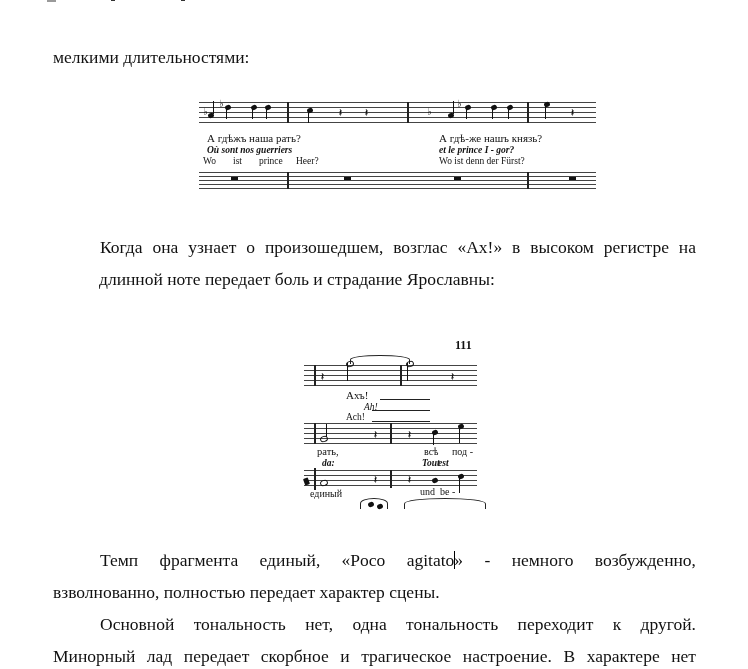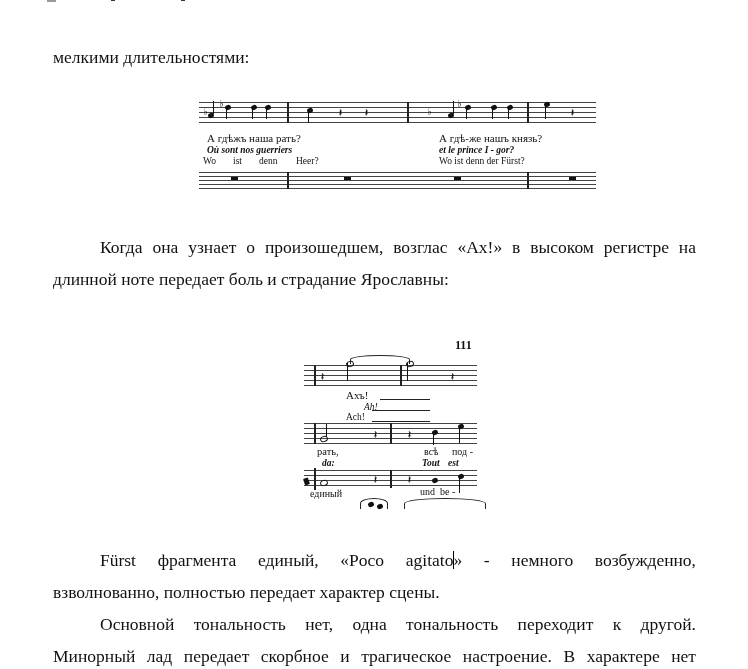--- a/index.html
+++ b/index.html
@@ -86,21 +86,21 @@
     <div class="note" style="left:308px; top:5px;"></div>
     <div class="stem" style="left:309px; top:6px; height:13px;"></div>
     <div class="note" style="left:345px; top:2px;"></div>
     <div class="stem" style="left:346px; top:3px; height:16px;"></div>
     <div class="rest" style="left:372px; top:8px;">𝄽</div>
 
     <div class="lyr" style="left:8px; top:33px; font-size:11px;">А гдѣжъ наша рать?</div>
     <div class="lyr it" style="left:8px; top:45px;">Où sont nos guerriers</div>
     <div class="lyr" style="left:4px; top:56px; font-size:9.5px;">Wo</div>
     <div class="lyr" style="left:34px; top:56px; font-size:9.5px;">ist</div>
-    <div class="lyr" style="left:60px; top:56px; font-size:9.5px;">denn</div>
+    <div class="lyr" style="left:60px; top:56px; font-size:9.5px;">prince</div>
     <div class="lyr" style="left:97px; top:56px; font-size:9.5px;">Heer?</div>
 
     <div class="lyr" style="left:240px; top:33px; font-size:11px;">А гдѣ-же нашъ князь?</div>
     <div class="lyr it" style="left:240px; top:45px;">et le prince I - gor?</div>
     <div class="lyr" style="left:240px; top:56px; font-size:9.5px;">Wo ist denn der Fürst?</div>
 
     <div class="staff" style="top:72px; height:20px;">
       <i style="top:0"></i>
         <i style="top:4px"></i>
         <i style="top:8px"></i>
@@ -111,21 +111,21 @@
     <div class="bar" style="left:328px; top:72px; height:17px;"></div>
     <div class="hrest" style="left:32px; top:77px;"></div>
     <div class="hrest" style="left:145px; top:77px;"></div>
     <div class="hrest" style="left:255px; top:77px;"></div>
     <div class="hrest" style="left:370px; top:77px;"></div>
   </div>
 
   <p class="para" style="top:231px; text-align-last:justify;">
     <span>Когда она узнает о произошедшем, возглас «Ах!» в высоком регистре на</span>
   </p>
-  <p class="para" style="top:263px; text-indent:0;">
+  <p class="para" style="top:263px; text-indent:0;margin-left:46px;">
     <span>длинной ноте передает боль и страдание Ярославны:</span>
   </p>
 
   <div class="score" style="left:304px; top:338px; width:173px; height:168px;">
     <div class="pgnum" style="left:151px; top:0px;">111</div>
 
     <div class="staff" style="top:27px; height:22px;">
       <i style="top:0"></i>
         <i style="top:5px"></i>
         <i style="top:10px"></i>
@@ -165,21 +165,21 @@
     <div class="note" style="left:128px; top:92px;"></div>
     <div class="stem" style="left:129px; top:93px; height:14px;"></div>
     <div class="note" style="left:154px; top:86px;"></div>
     <div class="stem" style="left:155px; top:87px; height:18px;"></div>
 
     <div class="lyr" style="left:13px; top:108px; font-size:10.5px;">рать,</div>
     <div class="lyr it" style="left:18px; top:120px;">da:</div>
     <div class="lyr" style="left:120px; top:108px; font-size:10px;">всѣ</div>
     <div class="lyr" style="left:148px; top:108px; font-size:10px;">под -</div>
     <div class="lyr it" style="left:118px; top:120px;">Tout</div>
-    <div class="lyr it" style="left:144px; top:120px;">est</div>
+    <div class="lyr it" style="left:134px; top:120px;">est</div>
 
     <div class="staff" style="top:132px; height:20px;">
       <i style="top:0"></i>
         <i style="top:5px"></i>
         <i style="top:10px"></i>
         <i style="top:15px"></i>
     </div>
     <div class="bar" style="left:10px; top:130px; height:22px;"></div>
     <div class="bar" style="left:86px; top:132px; height:18px;"></div>
     <div class="note" style="left:0px; top:140px; width:5px; height:7px; border-radius:1px;"></div>
@@ -193,21 +193,21 @@
     <div class="lyr" style="left:6px; top:150px; font-size:10px;">единый</div>
     <div class="lyr" style="left:116px; top:148px; font-size:10px;">und</div>
     <div class="lyr" style="left:136px; top:148px; font-size:10px;">be -</div>
     <div class="slur" style="left:56px; top:160px; width:26px; height:10px;"></div>
     <div class="note" style="left:64px; top:164px;"></div>
     <div class="note" style="left:73px; top:166px;"></div>
     <div class="slur" style="left:100px; top:160px; width:80px; height:10px;"></div>
   </div>
 
   <p class="para" style="top:544px; text-align-last:justify; word-spacing:6px;">
-    <span>Fürst фрагмента единый, «Poco agitato</span><span class="caret"></span><span>» - немного возбужденно,</span>
+    <span>Темп фрагмента единый, «Poco agitato</span><span class="caret"></span><span>» - немного возбужденно,</span>
   </p>
   <p class="para" style="top:576px; text-indent:0;">
     <span>взволнованно, полностью передает характер сцены.</span>
   </p>
 
   <p class="para" style="top:608px; text-align-last:justify;">
     <span>Основной тональность нет, одна тональность переходит к другой.</span>
   </p>
   <p class="para" style="top:640px; text-indent:0; text-align-last:justify;">
     <span>Минорный лад передает скорбное и трагическое настроение. В характере нет</span>

